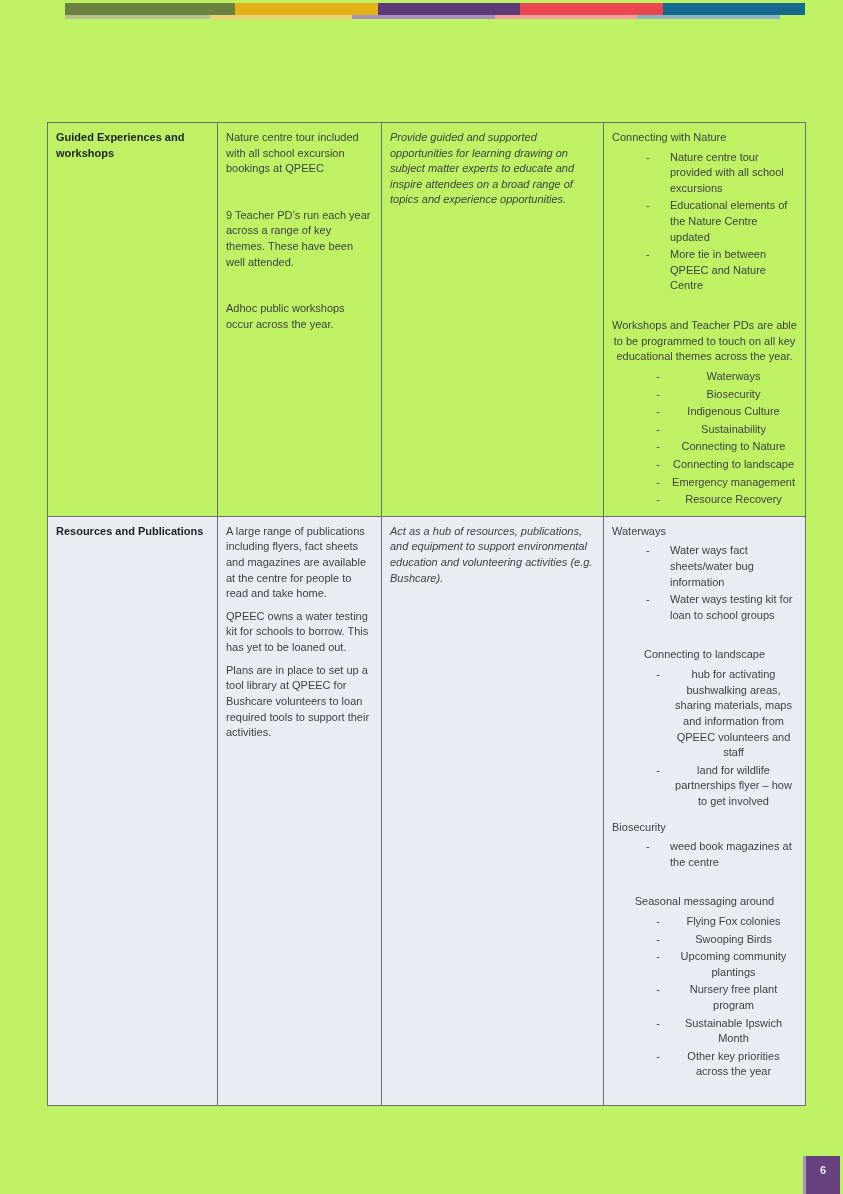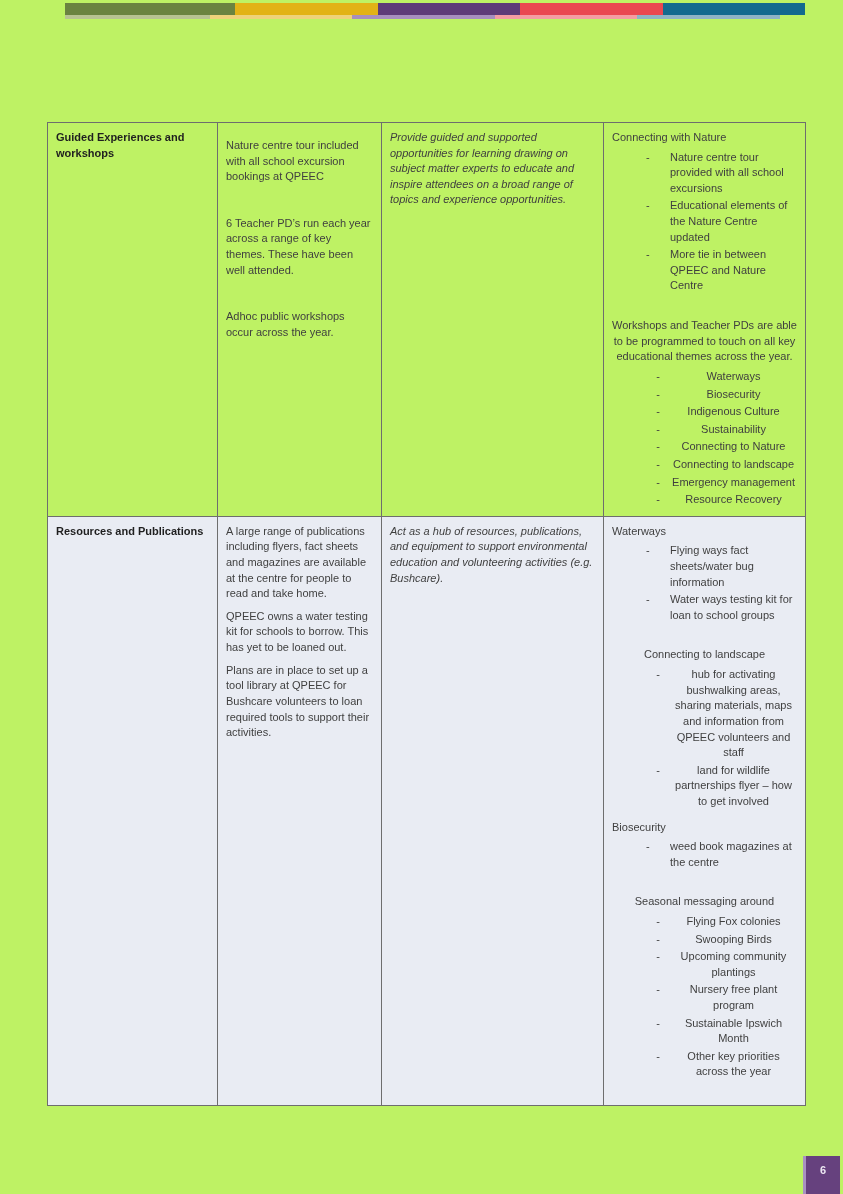--- a/index.html
+++ b/index.html
@@ -51,21 +51,21 @@
     padding: 7px 8px 8px 8px;
   }
   .w1 { width: 170px; } .w2 { width: 164px; } .w3 { width: 222px; font-style: italic; } .w4 { width: 202px; }
   tr.shaded td { background: #e9ecf3; }
   .row-title {
     font-weight: bold;
     color: #1f1f1f;
   }
   .para { margin: 0 0 7px 0; }
   .para:last-child { margin-bottom: 0; }
-  .para-spaced { margin: 8px 0 31px 0; }
+  .para-spaced { margin: 0 0 31px 0; }
   .para-spaced:last-child { margin-bottom: 0; }
 
   .block-heading { margin: 0; }
   .bullets { margin-top: 4px; }
   .bullet {
     display: flex;
     padding-left: 34px;
     margin-top: 2px;
   }
   .bullet .dash {
@@ -111,21 +111,21 @@
   </div>
 
   <table class="report">
     <tbody>
         <tr>
       <td class="w1" height="385">
         <div class="row-title">Guided Experiences and workshops</div>
       </td>
       <td class="w2">
         <p class="para-spaced">Nature centre tour included with all school excursion bookings at QPEEC</p>
-        <p class="para-spaced">6 Teacher PD’s run each year across a range of key themes. These have been well attended.</p>
+        <p class="para-spaced">9 Teacher PD’s run each year across a range of key themes. These have been well attended.</p>
         <p class="para-spaced">Adhoc public workshops occur across the year.</p>
       </td>
       <td class="w3">
         <p class="para">Provide guided and supported opportunities for learning drawing on subject matter experts to educate and inspire attendees on a broad range of topics and experience opportunities.</p>
       </td>
       <td class="w4">
         <div class="block">
           <div class="block-heading">Connecting with Nature</div>
           <div class="bullets">
             <div class="bullet">
@@ -193,21 +193,21 @@
       </td>
       <td class="w3">
         <p class="para">Act as a hub of resources, publications, and equipment to support environmental education and volunteering activities (e.g. Bushcare).</p>
       </td>
       <td class="w4">
         <div class="block">
           <div class="block-heading">Waterways</div>
           <div class="bullets">
             <div class="bullet">
                   <span class="dash">-</span>
-                  <span class="btxt">Flying ways fact sheets/water bug information</span>
+                  <span class="btxt">Water ways fact sheets/water bug information</span>
                 </div>
             <div class="bullet">
                   <span class="dash">-</span>
                   <span class="btxt">Water ways testing kit for loan to school groups</span>
                 </div>
           </div>
         </div>
         <div class="block gap-lg">
           <div class="block-heading">Connecting to landscape</div>
           <div class="bullets">

